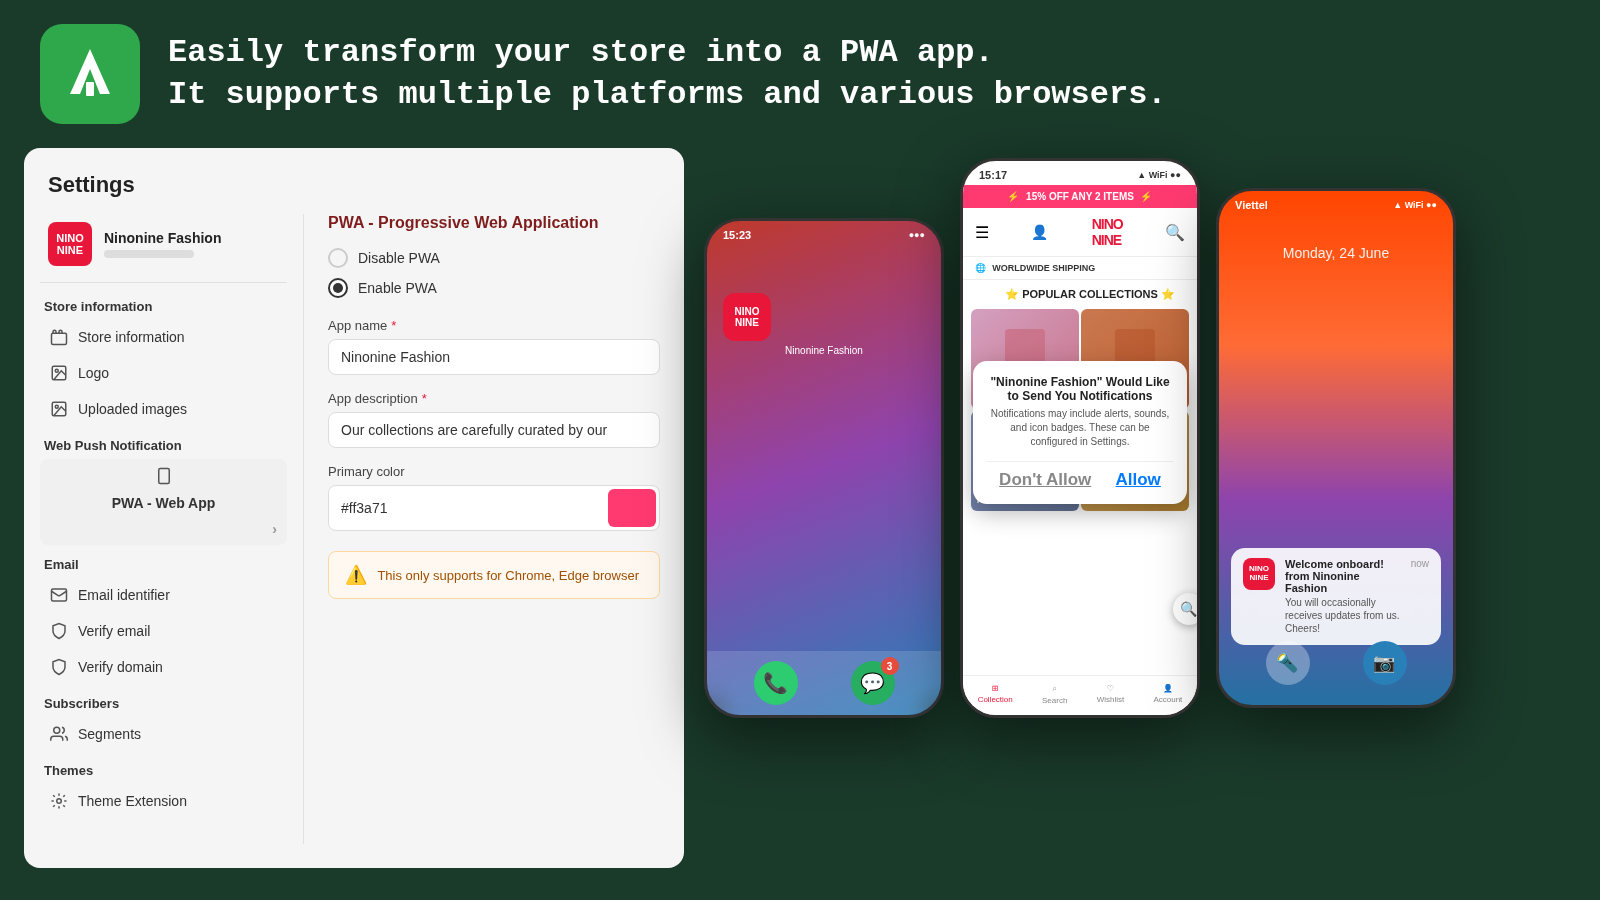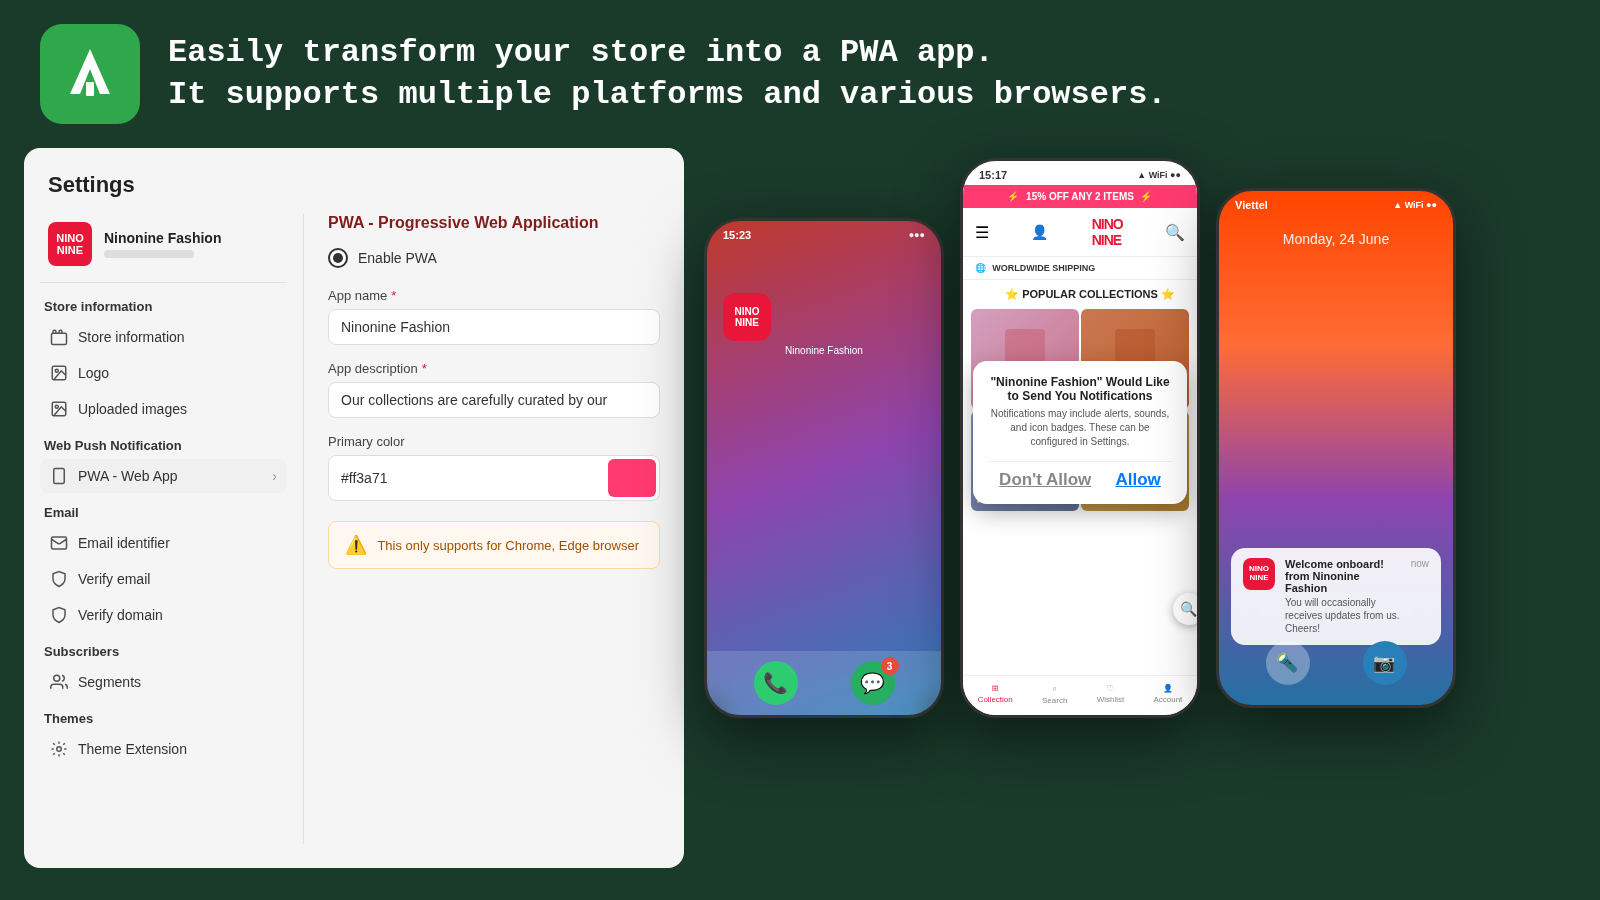--- a/index.html
+++ b/index.html
@@ -130,21 +130,22 @@
       gap: 10px;
       padding: 8px 10px;
       border-radius: 8px;
       cursor: pointer;
       font-size: 14px;
       color: #333;
       margin-bottom: 2px;
     }
     .nav-item.active {
       background: #f0f0f0;
-      font-weight: 400;
+      font-weight: 700;
+      flex-direction: column;
     }
     .nav-item svg {
       width: 18px;
       height: 18px;
       flex-shrink: 0;
       color: #555;
     }
     .nav-arrow {
       margin-left: auto;
       color: #999;
@@ -513,21 +514,21 @@
       font-size: 8px;
       color: #888;
     }
     .phone2-tab.active { color: #e8173a; }
 
     
     .phone3-date {
       color: white;
       font-size: 14px;
       text-align: center;
-      margin-top: 16px;
+      margin-top: 30px;
       opacity: 0.9;
     }
     .phone3-time {
       color: white;
       font-size: 60px;
       font-weight: 200;
       text-align: center;
       line-height: 1;
       margin: 8px 0;
     }
@@ -741,20 +742,24 @@
             <span>Theme Extension</span>
           </div>
         </div>
       </div>
 
       <div class="pwa-settings">
         <div class="pwa-title">PWA - Progressive Web Application</div>
 
         <div class="radio-group">
           <label class="radio-option">
+            <div class="radio-circle"></div>
+            <span>Disable PWA</span>
+          </label>
+          <label class="radio-option">
             <div class="radio-circle selected"></div>
             <span>Enable PWA</span>
           </label>
         </div>
 
         <div class="form-group">
           <div class="form-label">
             <span>App name</span>
             <span class="required">*</span>
           </div>

